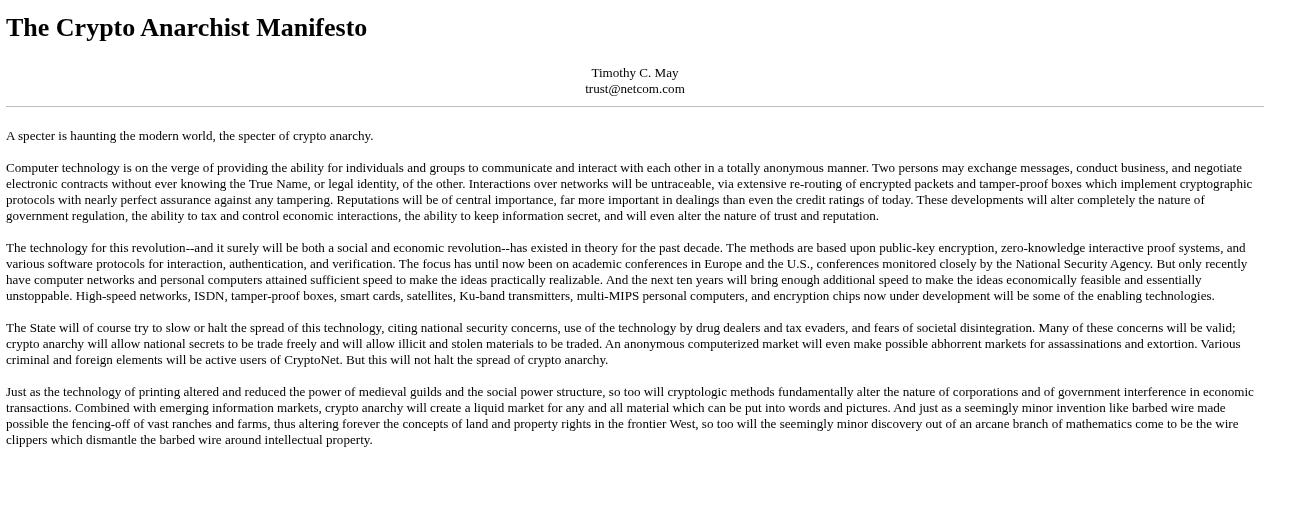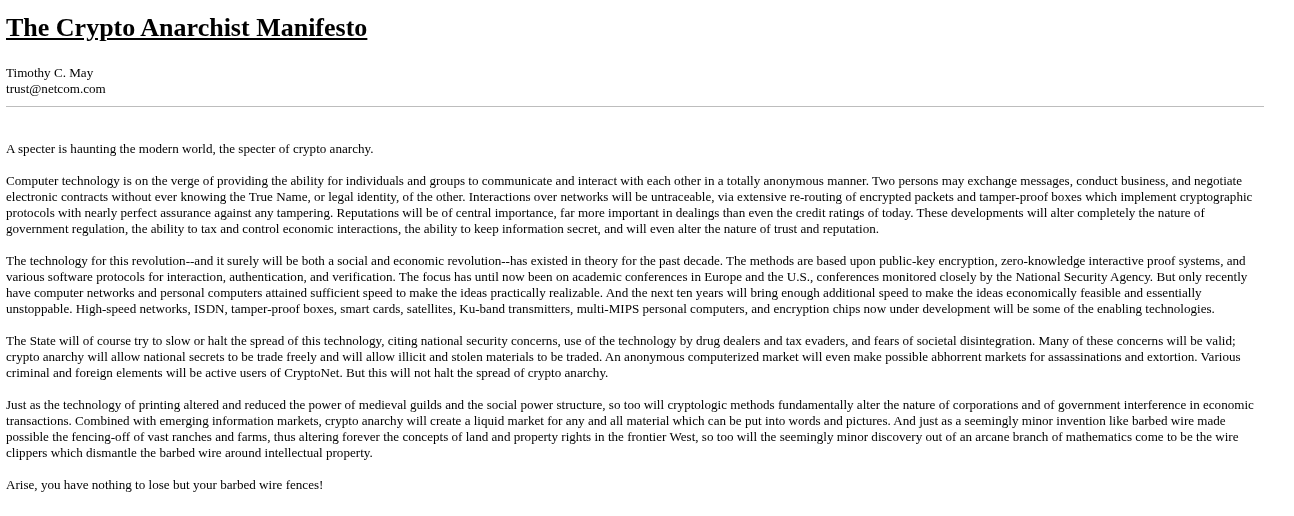--- a/index.html
+++ b/index.html
@@ -19,36 +19,36 @@
     overflow: hidden;
     background: #ffffff;
     padding: 0 30px 0 6px;
   }
   h1.doc-title {
     font-size: 26px;
     line-height: 30px;
     font-weight: bold;
     margin: 13px 0 22px 0;
     color: #000000;
-    text-decoration: underline;
   }
   p.author-block {
     margin: 0 0 9px 0;
+    text-align: center;
   }
   hr.divider {
     border: none;
     border-top: 1px solid #bdbdbd;
     height: 0;
     margin: 0;
   }
   .body-text p {
     margin: 16px 0;
   }
   .body-text p:first-child {
-    margin-top: 34px;
+    margin-top: 21px;
   }
 </style>
 </head>
 <body>
 
 <div class="page">
 
   <h1 class="doc-title">The Crypto Anarchist Manifesto</h1>
 
   <p class="author-block">
@@ -57,16 +57,15 @@
   </p>
 
   <hr class="divider">
 
   <div class="body-text">
     <p>A specter is haunting the modern world, the specter of crypto anarchy.</p>
     <p>Computer technology is on the verge of providing the ability for individuals and groups to communicate and interact with each other in a totally anonymous manner. Two persons may exchange messages, conduct business, and negotiate electronic contracts without ever knowing the True Name, or legal identity, of the other. Interactions over networks will be untraceable, via extensive re-routing of encrypted packets and tamper-proof boxes which implement cryptographic protocols with nearly perfect assurance against any tampering. Reputations will be of central importance, far more important in dealings than even the credit ratings of today. These developments will alter completely the nature of government regulation, the ability to tax and control economic interactions, the ability to keep information secret, and will even alter the nature of trust and reputation.</p>
     <p>The technology for this revolution--and it surely will be both a social and economic revolution--has existed in theory for the past decade. The methods are based upon public-key encryption, zero-knowledge interactive proof systems, and various software protocols for interaction, authentication, and verification. The focus has until now been on academic conferences in Europe and the U.S., conferences monitored closely by the National Security Agency. But only recently have computer networks and personal computers attained sufficient speed to make the ideas practically realizable. And the next ten years will bring enough additional speed to make the ideas economically feasible and essentially unstoppable. High-speed networks, ISDN, tamper-proof boxes, smart cards, satellites, Ku-band transmitters, multi-MIPS personal computers, and encryption chips now under development will be some of the enabling technologies.</p>
     <p>The State will of course try to slow or halt the spread of this technology, citing national security concerns, use of the technology by drug dealers and tax evaders, and fears of societal disintegration. Many of these concerns will be valid; crypto anarchy will allow national secrets to be trade freely and will allow illicit and stolen materials to be traded. An anonymous computerized market will even make possible abhorrent markets for assassinations and extortion. Various criminal and foreign elements will be active users of CryptoNet. But this will not halt the spread of crypto anarchy.</p>
     <p>Just as the technology of printing altered and reduced the power of medieval guilds and the social power structure, so too will cryptologic methods fundamentally alter the nature of corporations and of government interference in economic transactions. Combined with emerging information markets, crypto anarchy will create a liquid market for any and all material which can be put into words and pictures. And just as a seemingly minor invention like barbed wire made possible the fencing-off of vast ranches and farms, thus altering forever the concepts of land and property rights in the frontier West, so too will the seemingly minor discovery out of an arcane branch of mathematics come to be the wire clippers which dismantle the barbed wire around intellectual property.</p>
-    <p>Arise, you have nothing to lose but your barbed wire fences!</p>
   </div>
 
 </div>
 
 </body></html>

